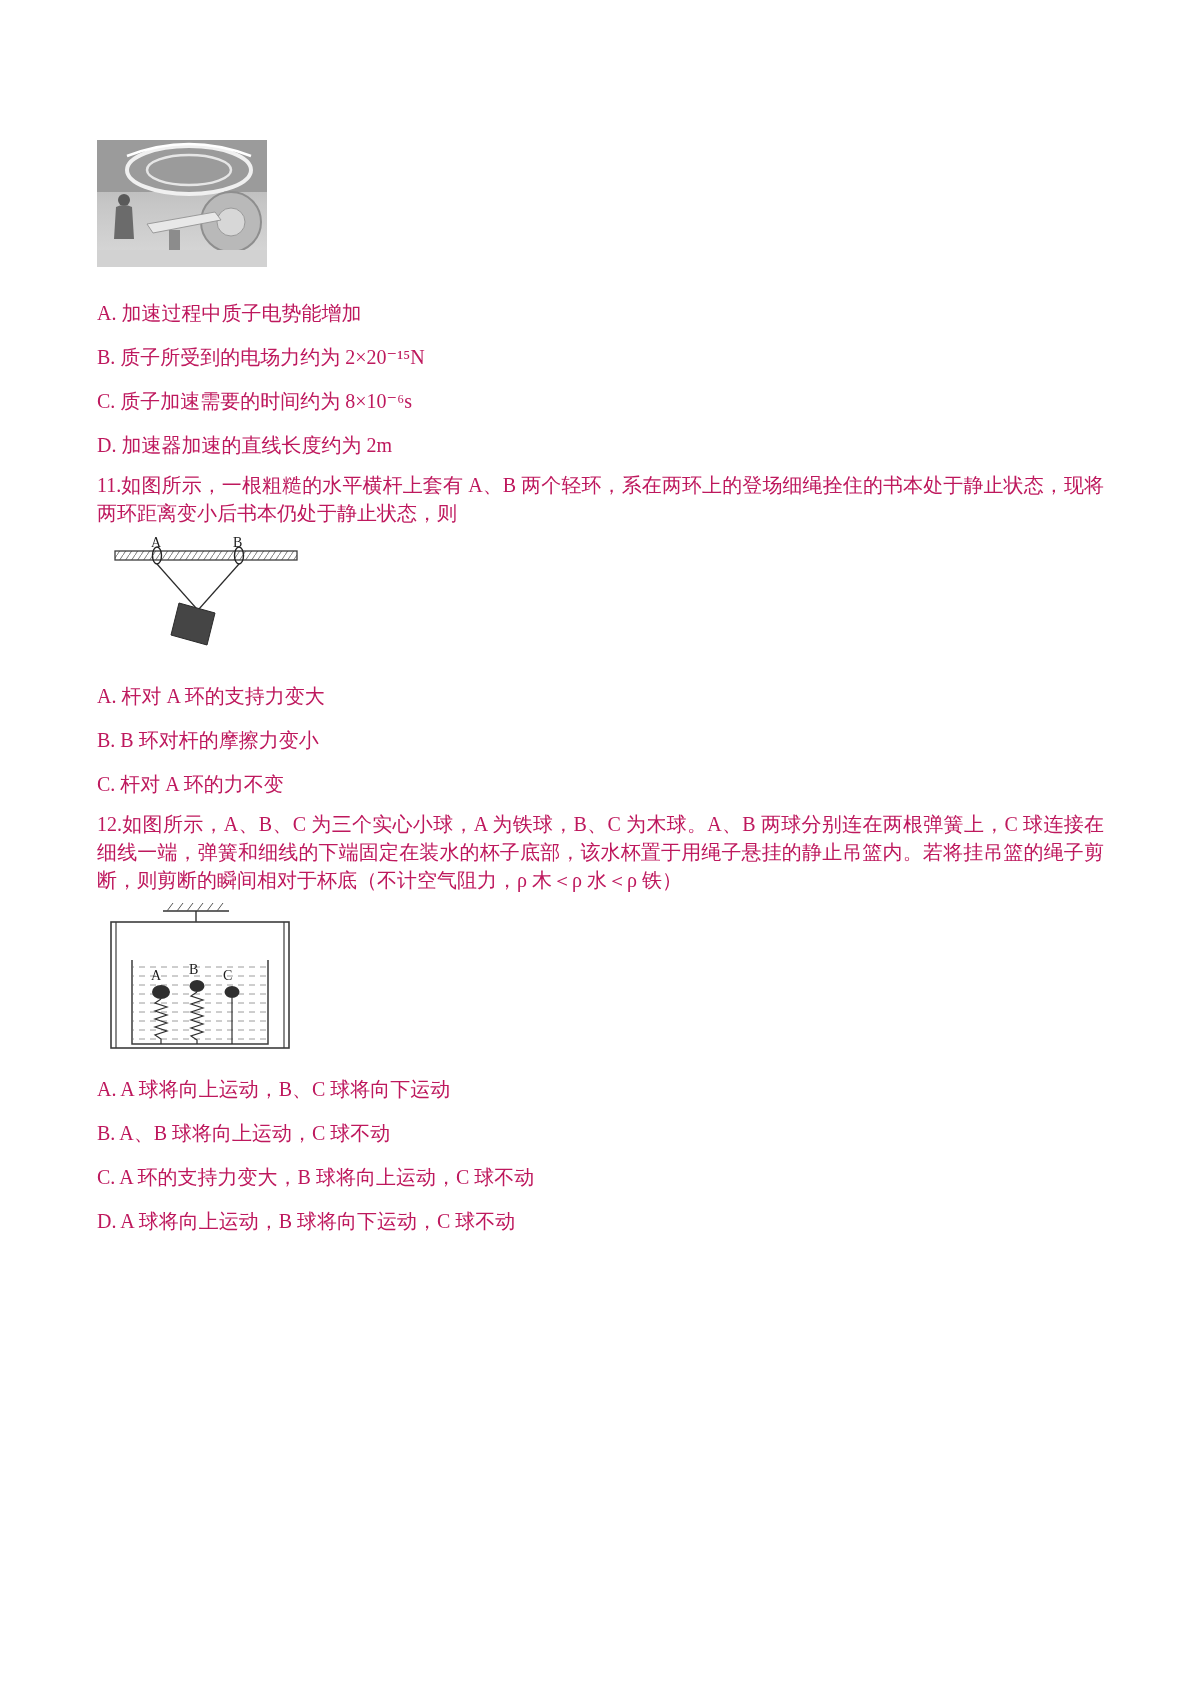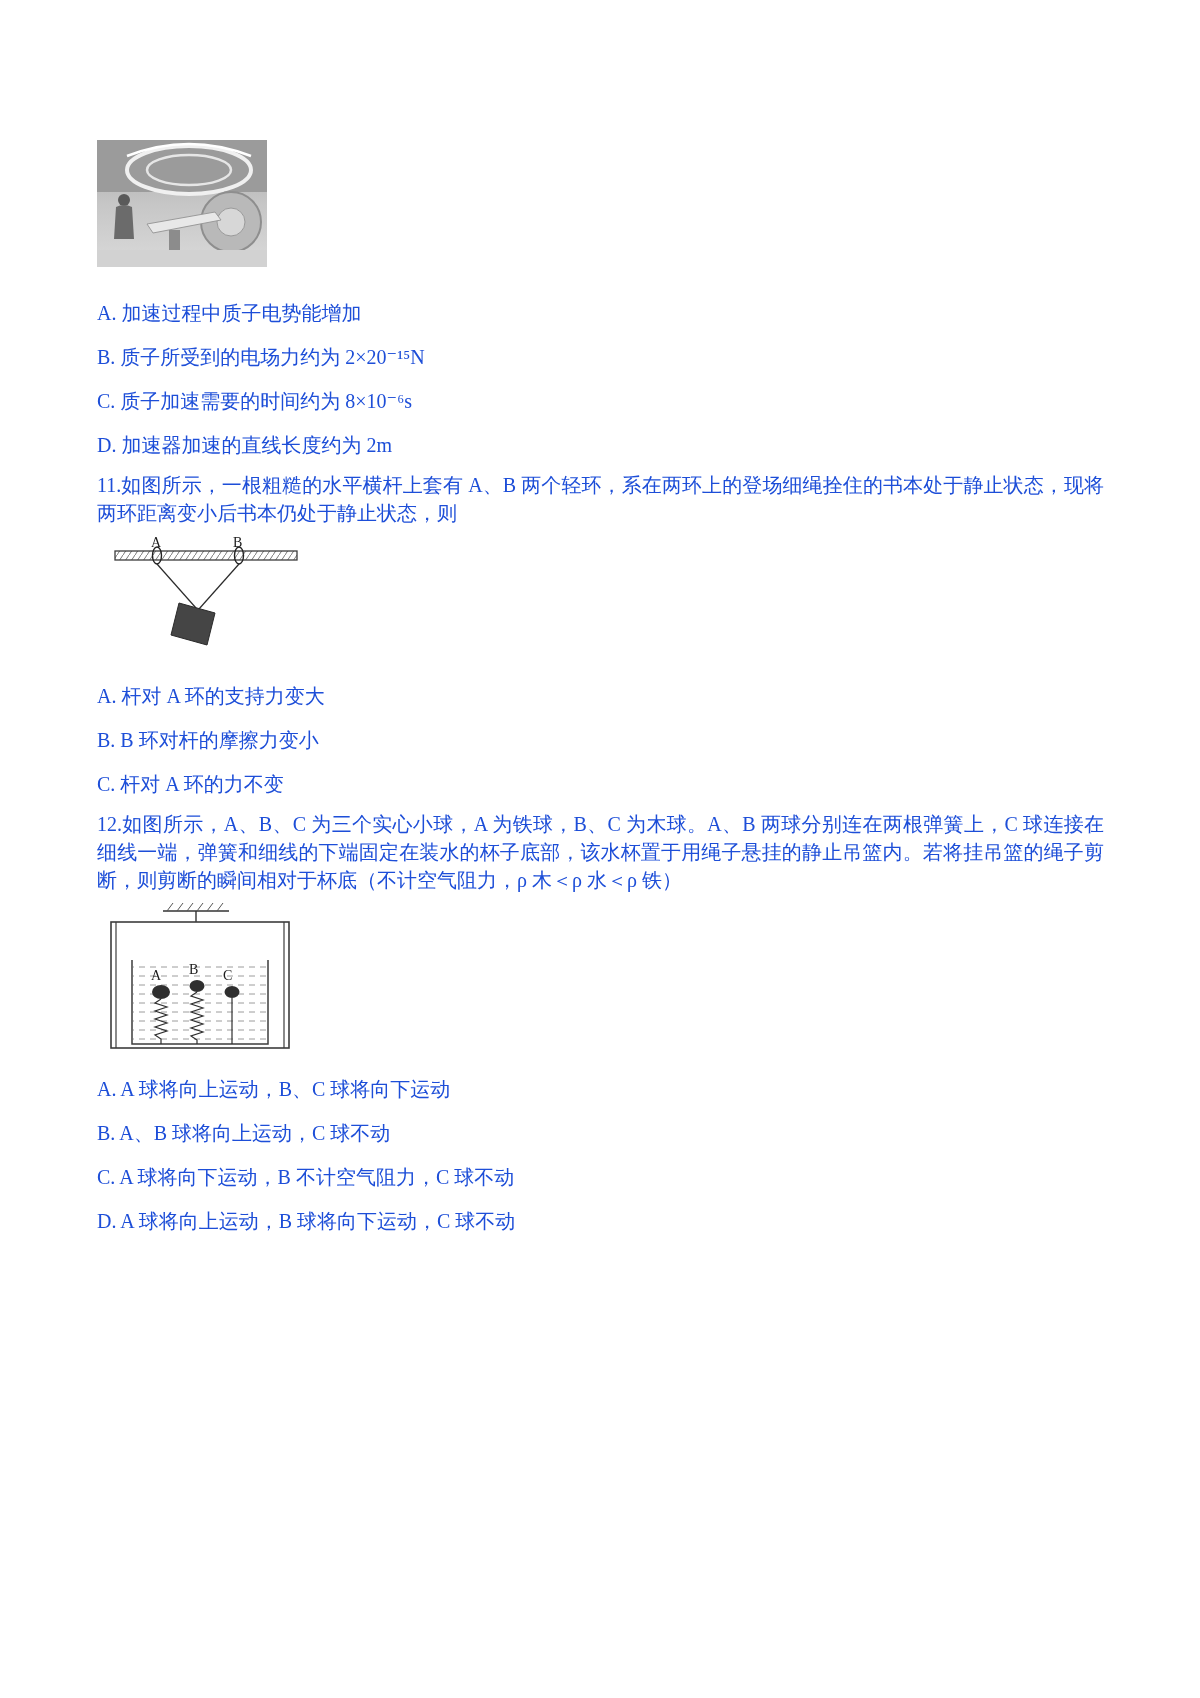--- a/index.html
+++ b/index.html
@@ -2,21 +2,21 @@
 <html><head>
 <meta charset="utf-8">
 <title>Physics Exam Page</title>
 <style>
   * { margin:0; padding:0; box-sizing:border-box; }
   html,body { background:#ffffff; }
   .page {
     width:1200px; height:1278px; background:#ffffff; overflow:hidden;
     position:relative; margin:0 auto;
     font-family:"Liberation Serif","DejaVu Serif",serif;
-    font-size:20px; color:#1d4ed8;
+    font-size:20px; color:#be185d;
     padding:140px 96px 0 97px;
   }
   .photo {
     width:170px; height:127px; margin:0 0 24px 0;
     overflow:hidden; background:#c9c9c9;
   }
   .photo svg { display:block; }
   .opt { line-height:44px; text-align:left; white-space:nowrap; }
   .para { line-height:28px; text-align:justify; margin-top:4px; }
   .diagram { display:block; }
@@ -126,18 +126,18 @@
       <polyline points="92,92 86,96 98,100 86,104 98,108 86,112 98,116 86,120 98,124 86,128 98,132 86,136 92,140 92,144" fill="none" stroke="#2f2f2f" stroke-width="1.2"></polyline>
 
       <ellipse cx="127" cy="92" rx="7.5" ry="6" fill="#2f2f2f"></ellipse>
       <line x1="127" y1="98" x2="127" y2="144" stroke="#2f2f2f" stroke-width="1.2"></line>
     </svg>
   </figure>
 
   <section class="options">
     <p class="opt">A. A 球将向上运动，B、C 球将向下运动</p>
     <p class="opt">B. A、B 球将向上运动，C 球不动</p>
-    <p class="opt">C. A 球将向下运动，B 不计空气阻力，C 球不动</p>
+    <p class="opt">C. A 环的支持力变大，B 球将向上运动，C 球不动</p>
     <p class="opt">D. A 球将向上运动，B 球将向下运动，C 球不动</p>
   </section>
 
 
 </main>
 
 </body></html>

